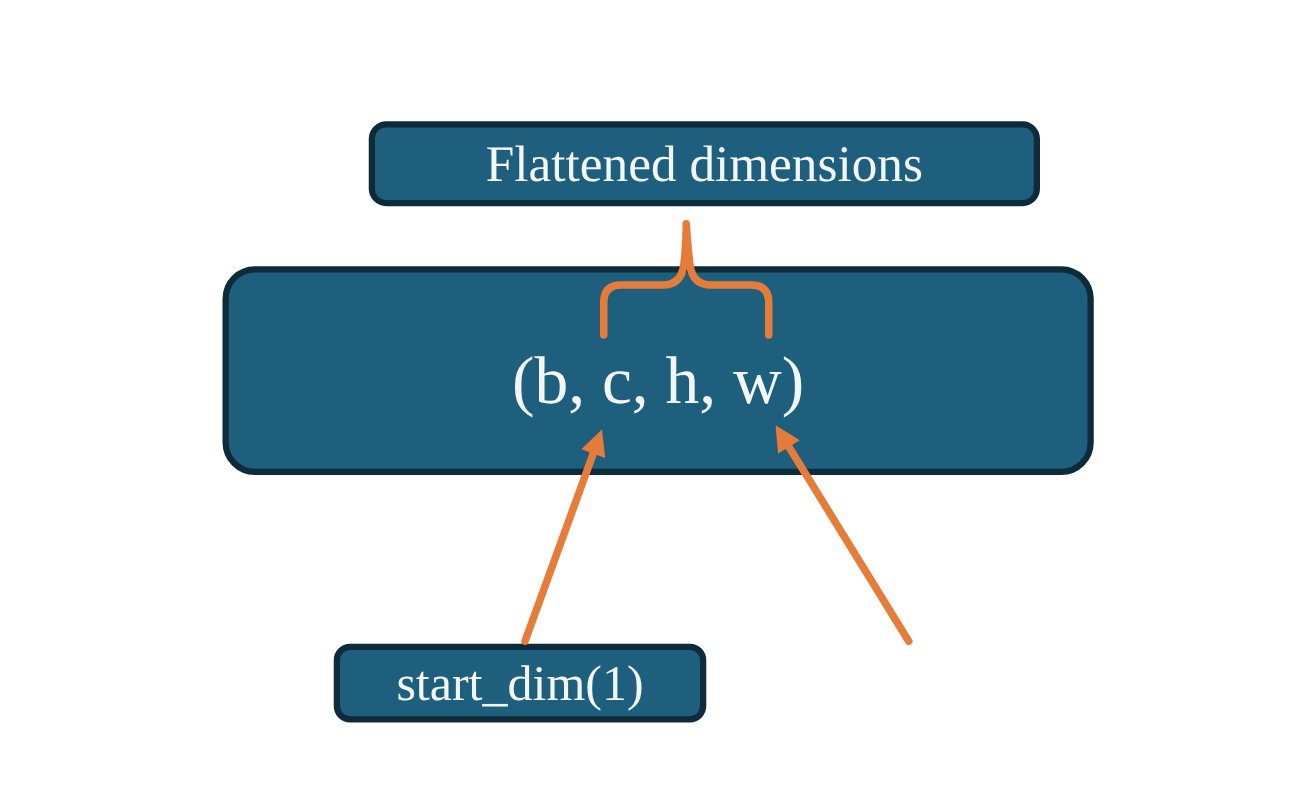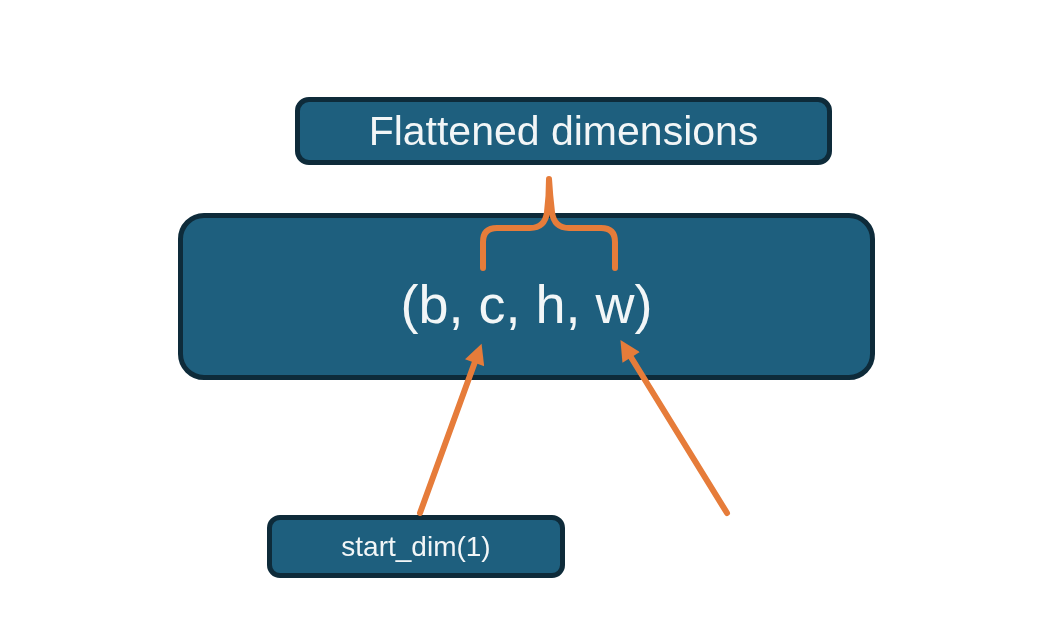--- a/index.html
+++ b/index.html
@@ -13,21 +13,21 @@
     margin: 0;
     padding: 0;
     background: var(--background);
   }
   .canvas {
     position: relative;
     width: 1038px;
     height: 632px;
     background: var(--background);
     overflow: hidden;
-    font-family: Liberation Sans, sans-serif;
+    font-family: Liberation Serif, serif;
   }
   .box {
     position: absolute;
     box-sizing: border-box;
     background: var(--node-fill);
     border: 5px solid var(--node-border);
     color: var(--text);
     display: flex;
     align-items: center;
     justify-content: center;
@@ -48,21 +48,21 @@
     width: 697px;
     height: 167px;
     border-radius: 26px;
     font-size: 54px;
     padding-top: 14px;
   }
   .small-box {
     top: 515px;
     height: 63px;
     border-radius: 13px;
-    font-size: 28px;
+    font-size: 40px;
   }
   .start-box { left: 267px; width: 298px; }
   .end-box   { left: 582px; width: 296px; }
   .overlay {
     position: absolute;
     left: 0;
     top: 0;
     width: 1038px;
     height: 632px;
     pointer-events: none;

